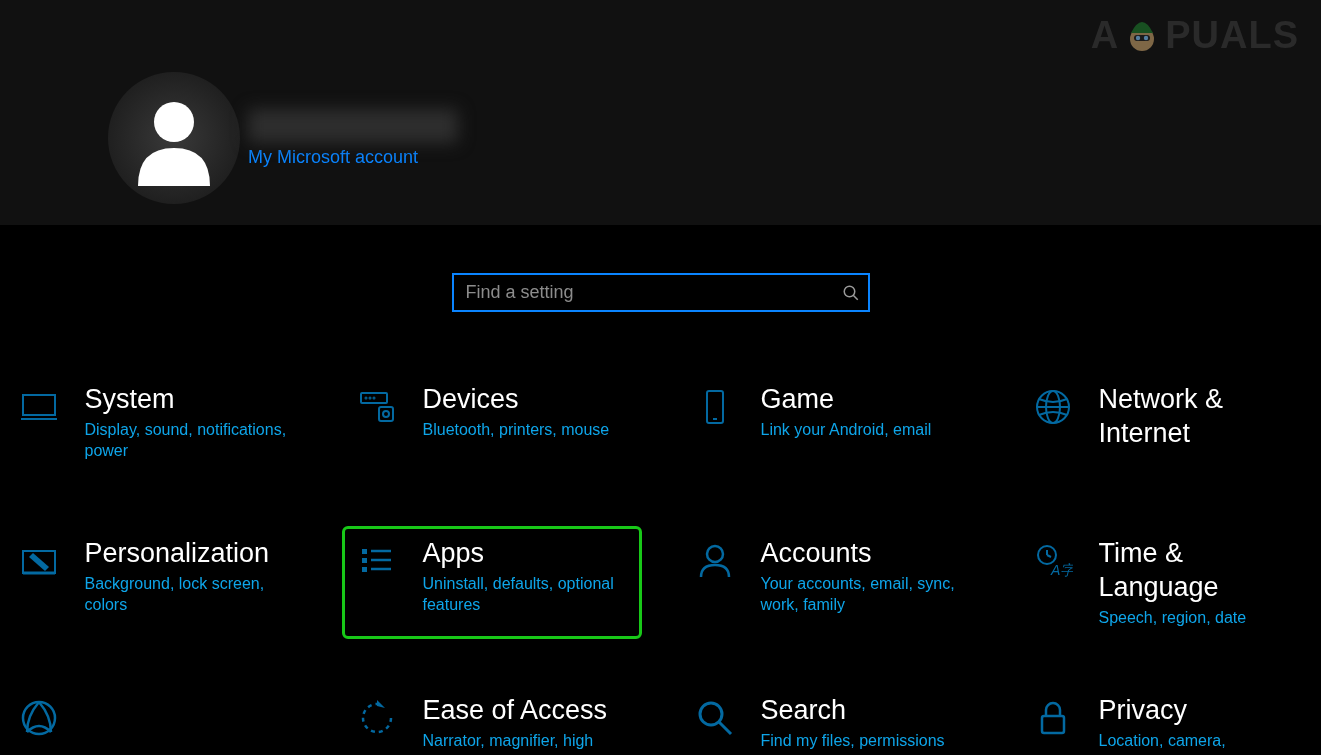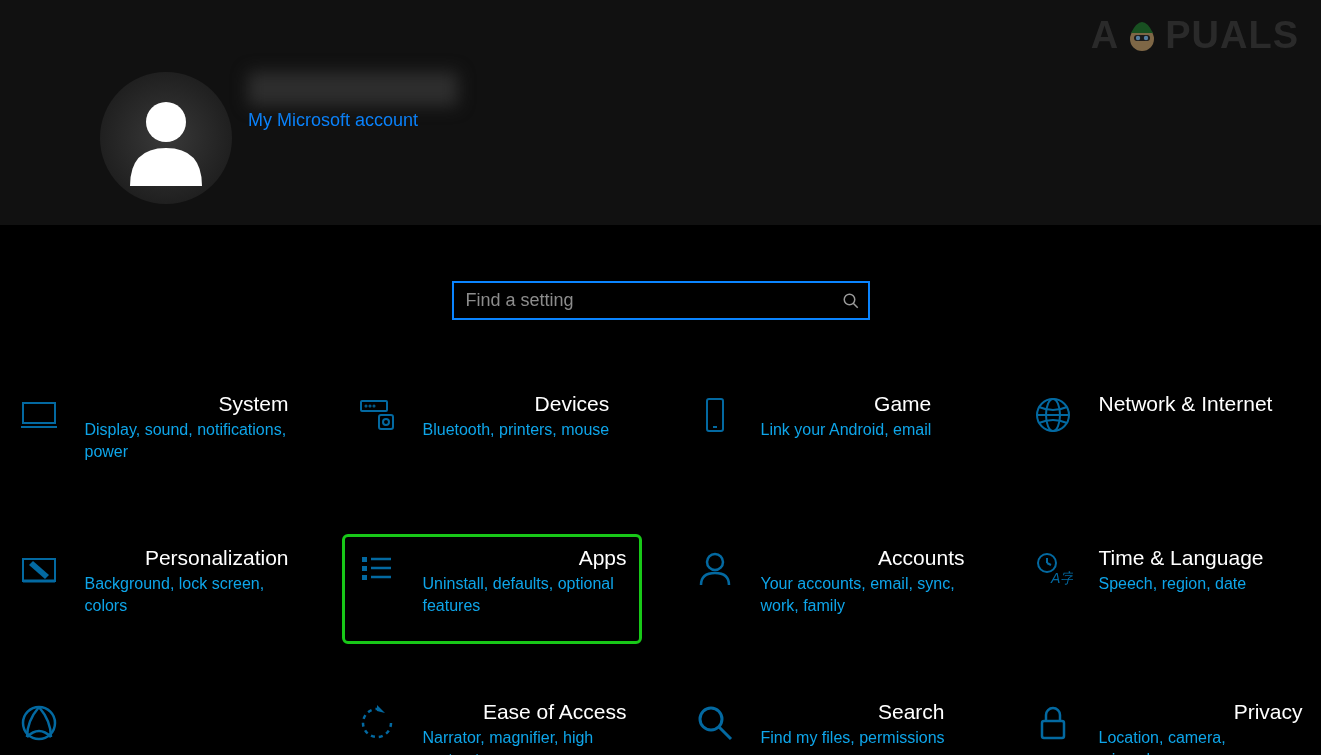--- a/index.html
+++ b/index.html
@@ -25,25 +25,25 @@
     font-size: 38px;
     letter-spacing: 1px;
     color: #2a2a2a;
     display: flex;
     align-items: center;
     gap: 4px;
   }
   .watermark svg { opacity:.6; }
   .profile {
     position: absolute;
-    left: 100px;
+    left: 108px;
     top: 72px;
     display: flex;
-    align-items: flex-start;
-    gap: 16px;
+    align-items: center;
+    gap: 8px;
   }
   .avatar {
     width: 132px;
     height: 132px;
     border-radius: 50%;
     background: radial-gradient(circle at center, #393939 0%, #1e1e1e 75%);
     display:flex;
     align-items:center;
     justify-content:center;
   }
@@ -65,21 +65,21 @@
     color: #0a84ff;
     font-size: 18px;
     text-decoration: none;
   }
   .body-area {
     background:#000;
     padding-top: 40px;
   }
   .search-wrap {
     width: 418px;
-    margin: 16px auto 60px;
+    margin: 8px auto 60px;
     position: relative;
   }
   .search-input {
     width: 100%;
     box-sizing: border-box;
     background: #000;
     border: 2px solid #0a84ff;
     color:#fff;
     font-size: 18px;
     padding: 7px 40px 7px 12px;
@@ -118,21 +118,21 @@
     height:44px;
     flex-shrink:0;
     display:flex;
     align-items:center;
     justify-content:flex-start;
     color:#0369a1;
     margin-top:2px;
     font-style:italic;
   }
   .tile-text { display:flex; flex-direction:column; }
-  .tile-title { font-size: 21px; color:#fff; line-height:1.25; margin-bottom:2px;text-align:right; }
+  .tile-title { font-size: 27px; color:#fff; line-height:1.25; margin-bottom:2px; }
   .tile-desc { font-size: 16px; color:#0ea5e9; line-height:1.35; }
   svg { display:block; }
 </style>
 </head>
 <body>
 
 <div class="header-strip">
 
   <div class="watermark">
     <span>A</span>

